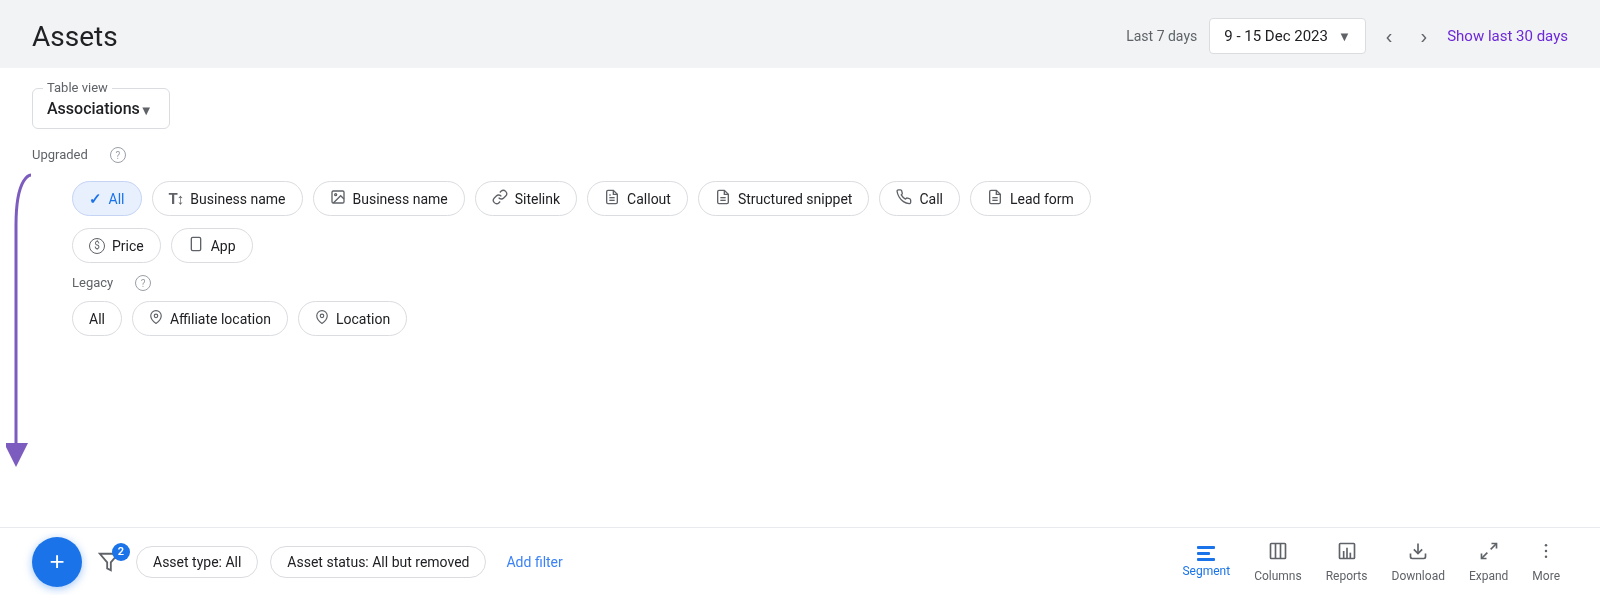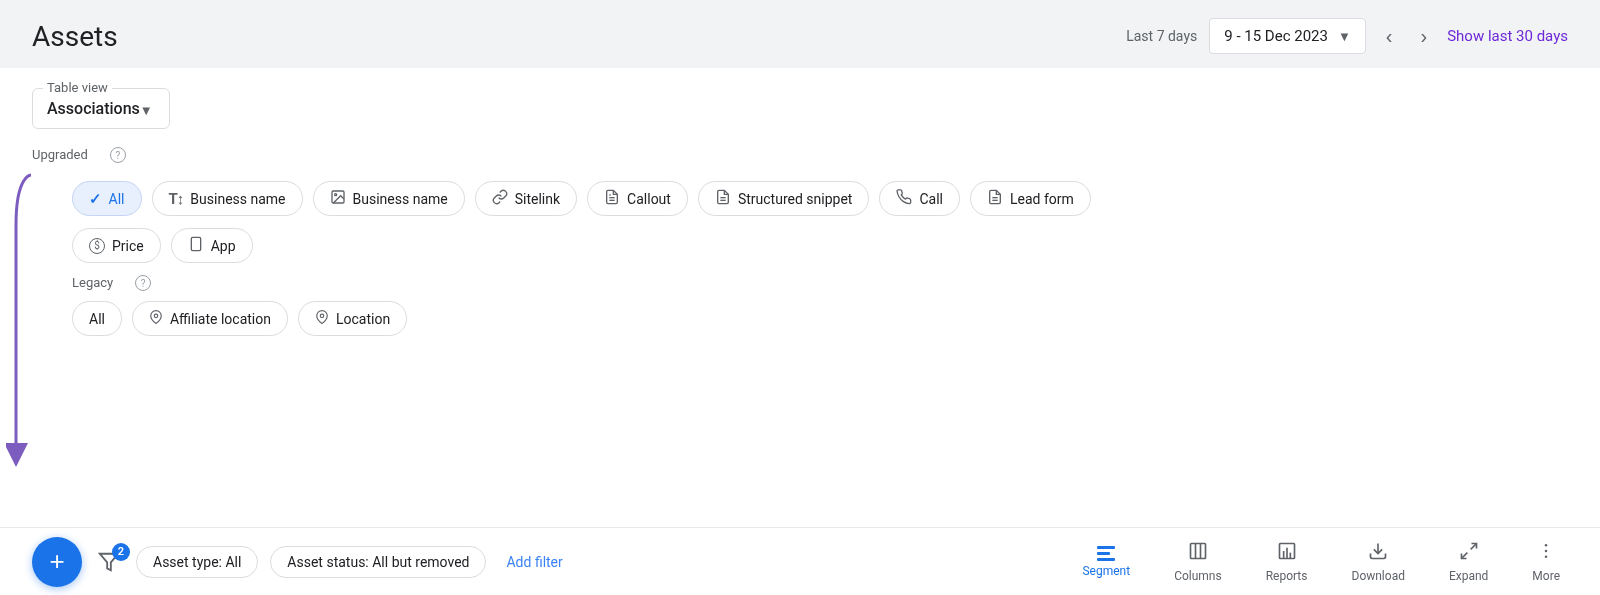--- a/index.html
+++ b/index.html
@@ -275,21 +275,21 @@
       font-size: 14px;
       color: #3b82f6;
       cursor: pointer;
       padding: 7px 8px;
     }
 
     .toolbar-right {
       margin-left: auto;
       display: flex;
       align-items: center;
-      gap: 28px;
+      gap: 8px;
     }
 
     .toolbar-action {
       display: flex;
       flex-direction: column;
       align-items: center;
       gap: 3px;
       cursor: pointer;
       font-size: 12px;
       color: #5f6368;

